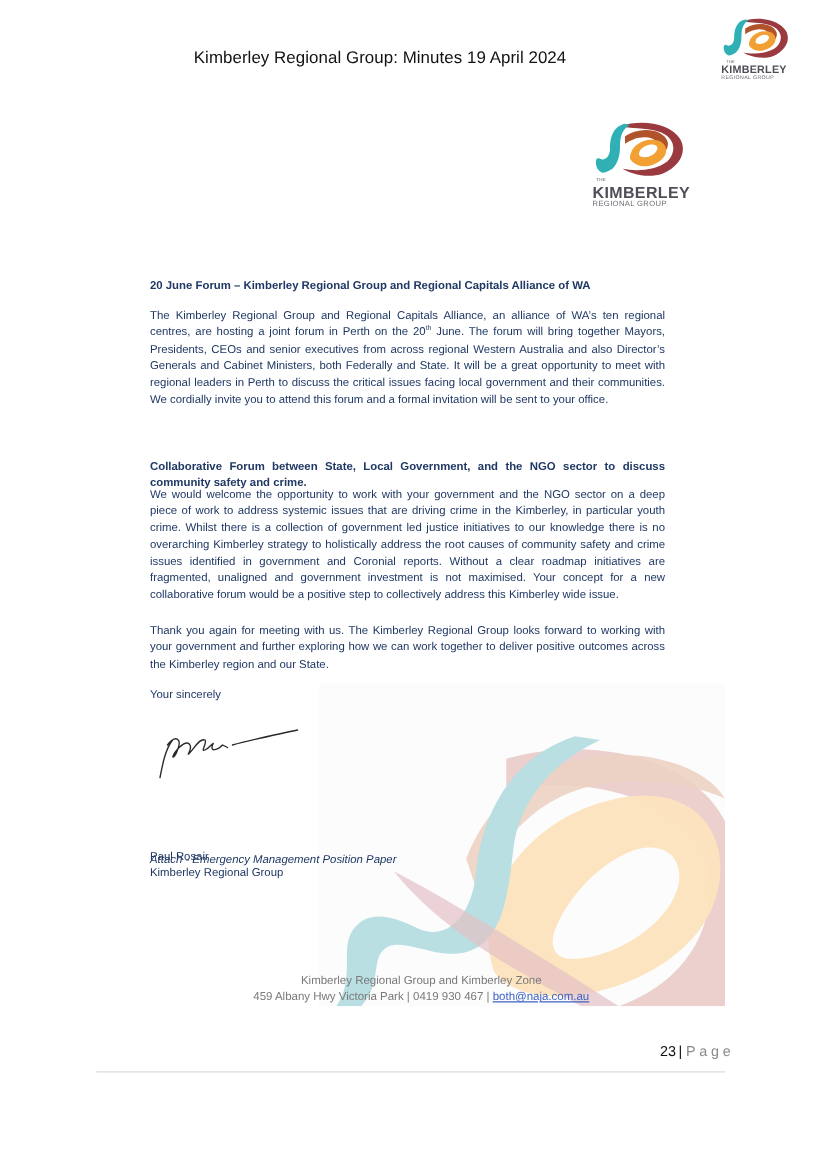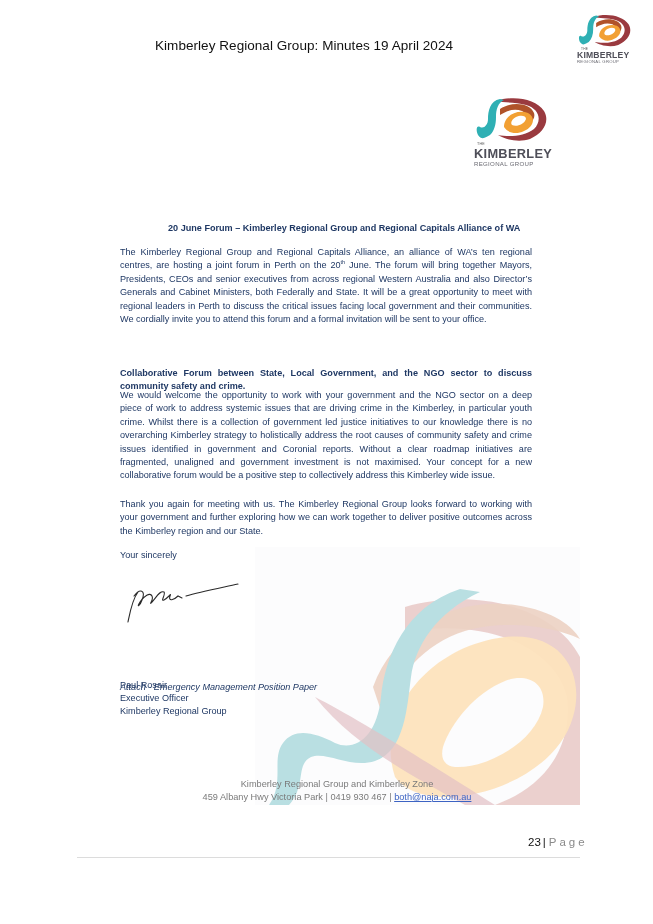--- a/index.html
+++ b/index.html
@@ -24,21 +24,21 @@
   .logo-big .the { margin-left: 3px; font-size: 3.6px; }
 
   .watermark-bg { position: absolute; left: 255px; top: 547px; width: 325px; height: 258px; background: #fcfcfd; }
   .watermark { position: absolute; left: 255px; top: 547px; width: 325px; height: 258px; }
 
   .letter { position: absolute; left: 120px; width: 412px; color: #1f3864; font-size: 9.1px; line-height: 13.4px; }
   .letter p { margin: 0; text-align: justify; }
   .heading { font-weight: bold; }
   .sup { font-size: 5.5px; vertical-align: super; line-height: 0; }
 
-  .h1 { top: 222px; margin-left: 48px; }
+  .h1 { top: 222px; }
   .p1 { top: 246px; }
   .h2 { top: 352px; margin-top: 15px; }
   .p2 { top: 389px; }
   .p3 { top: 498px; }
   .closing { top: 549px; }
   .sig-block { top: 632px; line-height: 13px; margin-top: 47px; }
   .attach { top: 681px; font-style: italic; }
 
   .signature { position: absolute; left: 120px; top: 578px; width: 130px; height: 48px; }
 
@@ -107,21 +107,20 @@
 </div>
 
 <div class="letter closing">Your sincerely</div>
 
 <svg class="signature" viewBox="0 0 130 48">
   <path d="M8 44 C 10 34, 12 22, 18 14 M14 18 C 20 10, 26 12, 22 22 C 20 28, 16 30, 20 24 C 24 18, 30 14, 32 18 C 34 22, 28 28, 32 24 C 36 20, 40 12, 44 14 C 46 16, 40 24, 44 22 C 48 20, 52 14, 50 18 C 48 24, 54 22, 58 18 L 62 20 M 66 18 C 80 14, 100 10, 118 6" fill="none" stroke="#2a2a2a" stroke-width="1.1" stroke-linecap="round"></path>
 </svg>
 
 <div class="letter sig-block">
   <div>Paul Rosair</div>
-  <div>Executive Officer</div>
   <div>Kimberley Regional Group</div>
 </div>
 
 <div class="letter attach">Attach - Emergency Management Position Paper</div>
 
 <div class="footer-addr">
   <div>Kimberley Regional Group and Kimberley Zone</div>
   <div><span>459 Albany Hwy Victoria Park | 0419 930 467 | </span><span class="link">both@naja.com.au</span></div>
 </div>
 

